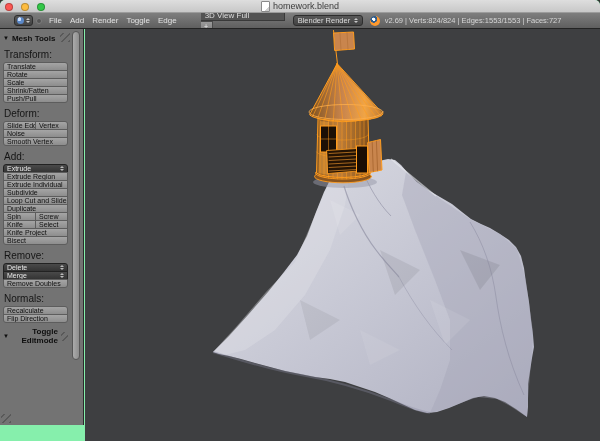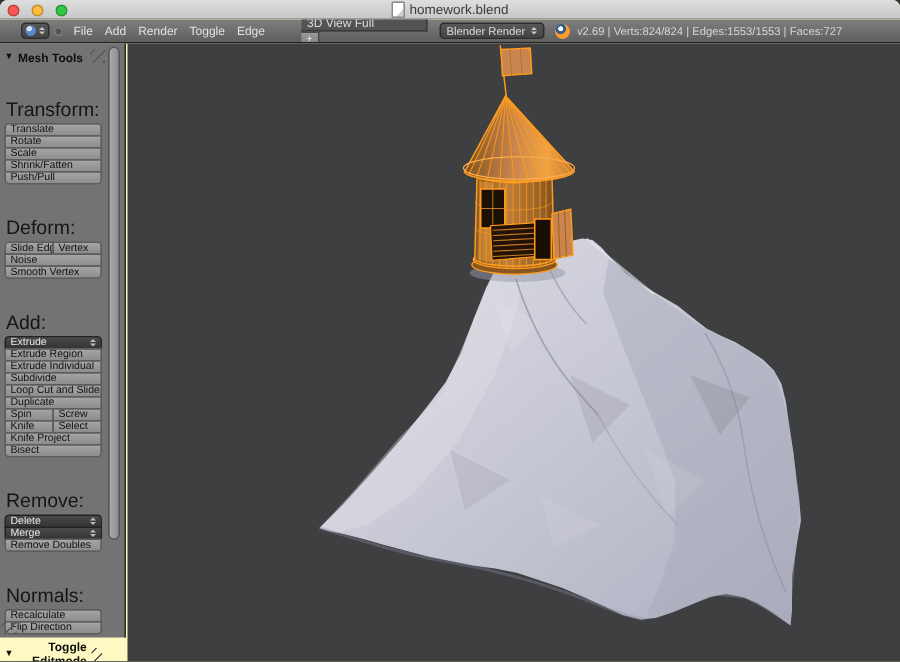--- a/index.html
+++ b/index.html
@@ -1,18 +1,18 @@
 <!DOCTYPE html>
 <html><head>
 <meta charset="utf-8">
 <style>
   html,body{margin:0;padding:0;background:#333;}
   body{width:600px;height:441px;position:relative;overflow:hidden;
        font-family:"Liberation Sans",sans-serif;-webkit-font-smoothing:antialiased;}
-  .window{position:absolute;inset:0;border-radius:5px 5px 0 0;overflow:hidden;background:#fef9c3;}
+  .window{position:absolute;inset:0;border-radius:5px 5px 0 0;overflow:hidden;background:#86efac;}
 
   
   .titlebar{position:absolute;top:0;left:0;right:0;height:12px;
     background:linear-gradient(#dedede,#c8c8c8);border-bottom:1px solid #9c9c9c;
     display:flex;align-items:center;border-radius:5px 5px 0 0;}
   .lights{position:absolute;left:5px;top:3px;display:flex;gap:8px;}
   .light{width:6px;height:6px;border-radius:50%;border:0.5px solid rgba(0,0,0,.25);}
   .light.red{background:#fc5753;} .light.yellow{background:#fdbc40;} .light.green{background:#33c748;}
   .title-center{margin:0 auto;display:flex;align-items:center;gap:3px;font-size:9px;color:#3c3c3c;}
   .doc-icon{width:7px;height:9px;background:linear-gradient(135deg,#fff 70%,#cfcfcf 70%);
@@ -51,21 +51,21 @@
   .blogo{width:10px;height:10px;border-radius:50%;margin-left:7px;
     background:radial-gradient(circle at 38% 32%,#ffffff 0 16%,#2e5d8e 20% 36%,#ff9a2e 40% 100%);}
   .stats{flex:1;min-width:0;overflow:hidden;font-size:7.5px;color:#d6d6d6;margin-left:5px;}
 
   
   .toolshelf{position:absolute;top:29px;left:0;bottom:16px;width:84px;box-sizing:border-box;
     background:#737373;border-right:1px solid #2b2b2b;padding:3px 15px 0 3px;}
   .panel-header{display:flex;align-items:center;gap:3px;height:12px;font-size:8px;
     font-weight:bold;color:#0f0f0f;}
   .panel-header .arrow{font-size:6px;}
-  .section-label{font-size:13px;color:#151515;margin:21px 0 2px 1px;}
+  .section-label{font-size:10px;color:#151515;margin:5px 0 2px 1px;}
   .btn-group{display:flex;flex-direction:column;}
   .btn-row{display:flex;height:9px;}
   .btn-row + .btn-row{margin-top:-1px;}
   .tbtn{flex:1;min-width:0;box-sizing:border-box;height:9px;
     background:linear-gradient(#a5a5a5,#8d8d8d);border:1px solid #5d5d5d;
     font-size:7px;color:#101010;display:flex;align-items:center;
     padding:0 3px;white-space:nowrap;overflow:hidden;}
   .tbtn + .tbtn{margin-left:-1px;}
   .tbtn.dark{background:linear-gradient(#4a4a4a,#343434);color:#e8e8e8;border-color:#222;
     justify-content:space-between;}

